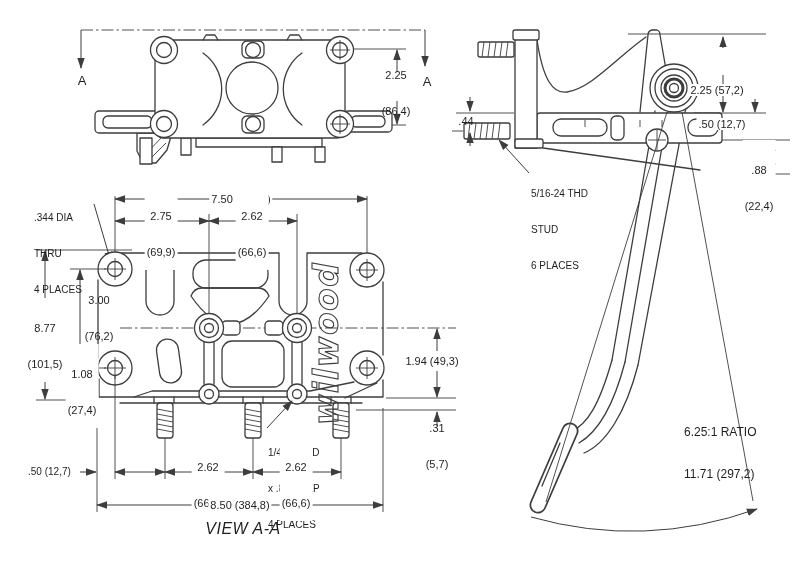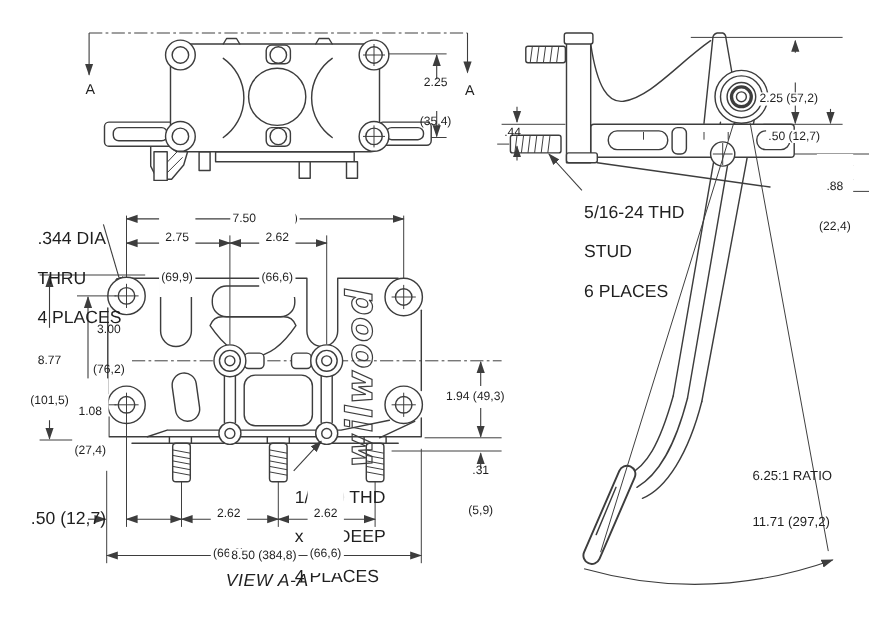--- a/index.html
+++ b/index.html
@@ -7,21 +7,21 @@
          font-family:"Liberation Sans",sans-serif;color:#1f1f1f;}
   svg{position:absolute;left:0;top:0;}
   svg *{vector-effect:non-scaling-stroke;}
   .part{fill:none;stroke:#3d3d3d;stroke-width:1.3;stroke-linejoin:round;stroke-linecap:round;}
   .fillw{fill:#ffffff;}
   .dim{fill:none;stroke:#3d3d3d;stroke-width:1;}
   .thin{fill:none;stroke:#3d3d3d;stroke-width:0.9;}
   .cl{fill:none;stroke:#3d3d3d;stroke-width:0.9;stroke-dasharray:12 3 2.5 3;}
   .lbl{position:absolute;font-size:11px;line-height:12px;white-space:pre;text-align:center;
        transform:translate(-50%,-50%);color:#1f1f1f;}
-  .lbl-left{position:absolute;font-size:16px;line-height:12px;white-space:pre;text-align:left;color:#1f1f1f;}
+  .lbl-left{position:absolute;font-size:10px;line-height:12px;white-space:pre;text-align:left;color:#1f1f1f;}
   .bg{background:#ffffff;padding:0 2px;}
   .big{font-size:16px;letter-spacing:0.5px;font-style:italic;}
   .marker-a{font-size:13px;}
   .ratio{font-size:12px;line-height:14px;}
 </style>
 </head>
 <body>
 
 <div id="stage">
 
@@ -256,21 +256,21 @@
 
     <line class="dim" x1="529" y1="173" x2="499" y2="140" marker-end="url(#arr)"></line>
   </g>
 </svg>
 
 <div class="lbl marker-a" style="left:82px;top:81px;">A</div>
 <div class="lbl marker-a" style="left:427px;top:82px;">A</div>
 
 <div class="lbl" style="left:396px;top:87px;">
   <div>2.25</div>
-  <div>(35,4)</div>
+  <div>(86,4)</div>
 </div>
 
 <div class="lbl-left" style="left:34px;top:188px;">
   <div>.344 DIA</div>
   <div>THRU</div>
   <div>4 PLACES</div>
 </div>
 
 <div class="lbl bg" style="left:241px;top:199px;">7.50 (190,5)</div>
 
@@ -295,21 +295,21 @@
 
 <div class="lbl bg" style="left:82px;top:386px;">
   <div>1.08</div>
   <div>(27,4)</div>
 </div>
 
 <div class="lbl bg" style="left:432px;top:361px;">1.94 (49,3)</div>
 
 <div class="lbl" style="left:437px;top:440px;">
   <div>.31</div>
-  <div>(5,9)</div>
+  <div>(5,7)</div>
 </div>
 
 <div class="lbl-left" style="left:268px;top:423px;">
   <div>1/4-20 THD</div>
   <div>x .88 DEEP</div>
   <div>4 PLACES</div>
 </div>
 
 <div class="lbl-left" style="left:28px;top:466px;">.50 (12,7)</div>
 

